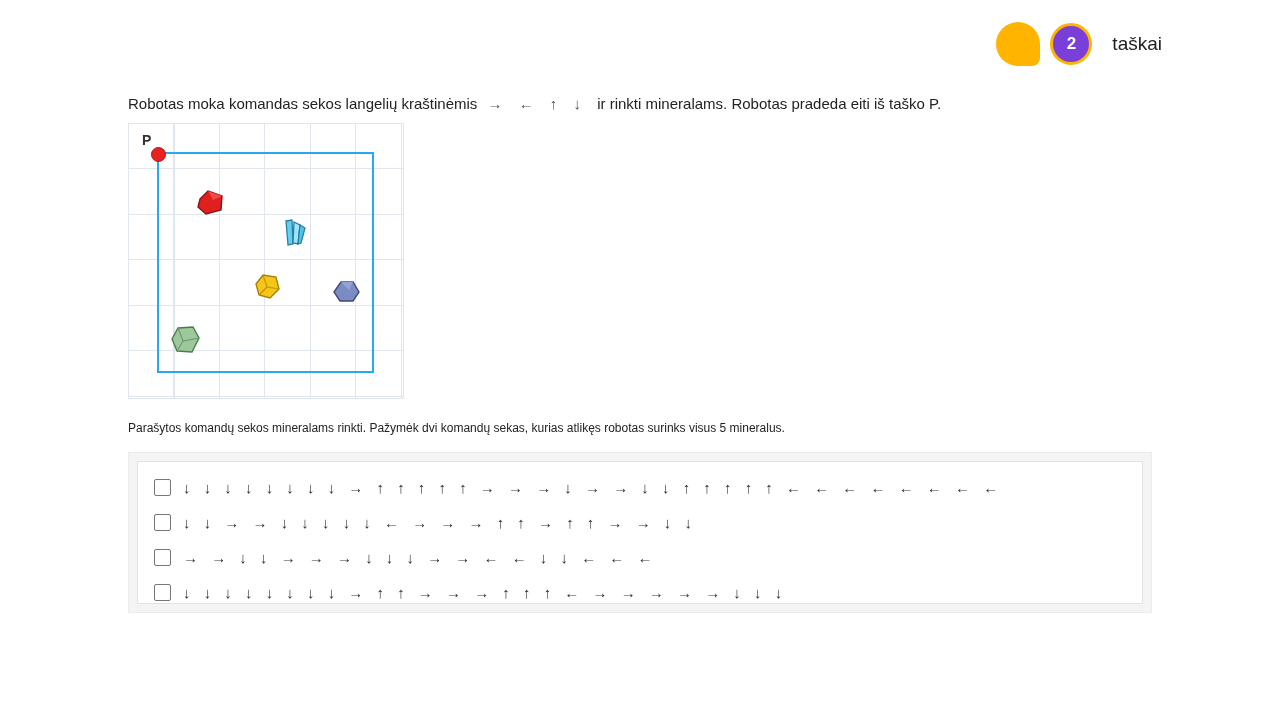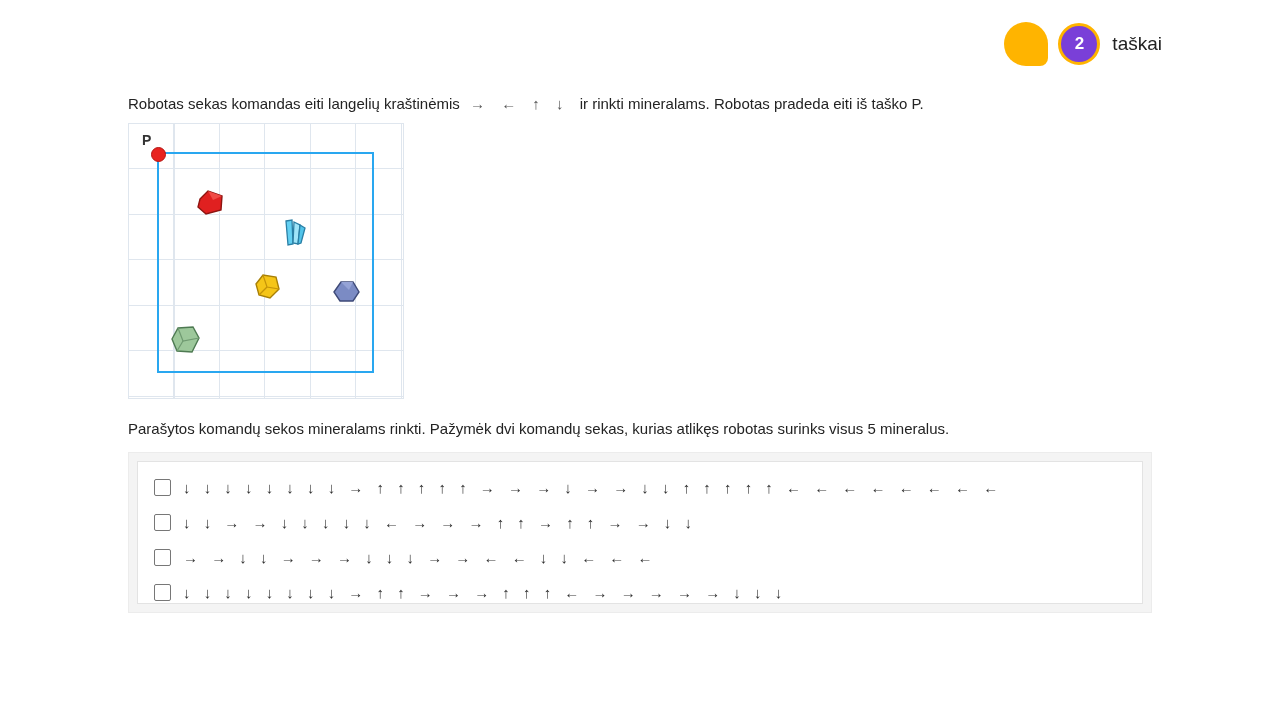--- a/index.html
+++ b/index.html
@@ -43,21 +43,21 @@
     color: #ffffff;
     font-size: 17px;
     font-weight: bold;
     display: flex;
     align-items: center;
     justify-content: center;
   }
   .points-label {
     font-size: 19px;
     color: #222222;
-    margin-left: 2px;
+    margin-left: 10px;
   }
 
   
   .prompt {
     position: absolute;
     left: 128px;
     top: 93px;
     font-size: 15px;
     line-height: 21px;
     color: #232323;
@@ -119,21 +119,21 @@
   }
   .mineral {
     position: absolute;
   }
 
   
   .prompt2 {
     position: absolute;
     left: 128px;
     top: 418px;
-    font-size: 15px;
+    font-size: 12px;
     line-height: 21px;
     color: #232323;
     white-space: nowrap;
   }
 
   
   .answers-outer {
     position: absolute;
     left: 128px;
     top: 452px;
@@ -179,21 +179,21 @@
 
 <div class="page">
 
   <div class="points-area">
     <div class="coin-blob"></div>
     <div class="points-circle">2</div>
     <div class="points-label">taškai</div>
   </div>
 
   <div class="prompt">
-    <span>Robotas sekas komandas eiti langelių kraštinėmis</span>
+    <span>Robotas moka komandas sekos langelių kraštinėmis</span>
     <span class="arrows">→ ← ↑ ↓</span>
     <span>ir rinkti mineralams. Robotas pradeda eiti iš taško P.</span>
   </div>
 
   <div class="map">
     <div class="grid-bg"></div>
     <div class="grid-border"></div>
     <div class="route-box"></div>
     <div class="start-label">P</div>
     <div class="start-dot"></div>

